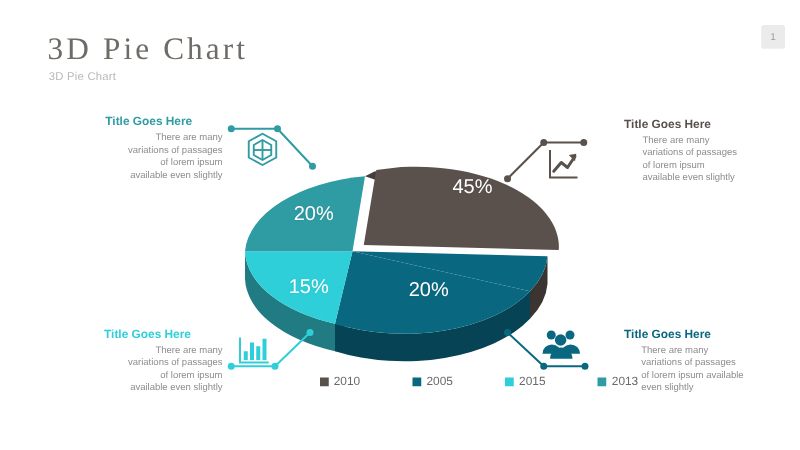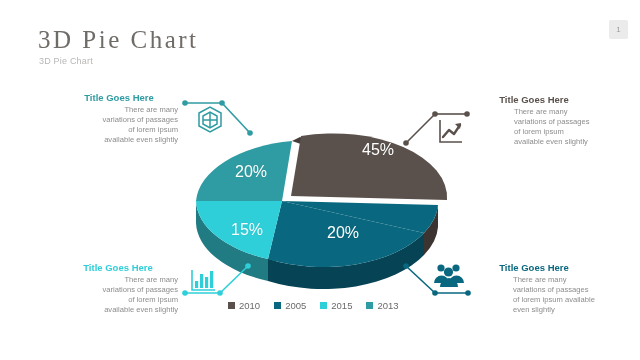--- a/index.html
+++ b/index.html
@@ -94,20 +94,21 @@
     display: flex;
     gap: 14px;
     align-items: center;
   }
   .legend-item {
     display: flex;
     align-items: center;
     gap: 4px;
     font-size: 9.5px;
     color: #6a6a6a;
+    margin-left: 28px;
   }
   .legend-swatch {
     width: 7px; height: 7px;
     display: inline-block;
     flex: none;
   }
 
   
   .pct-label {
     position: absolute;

